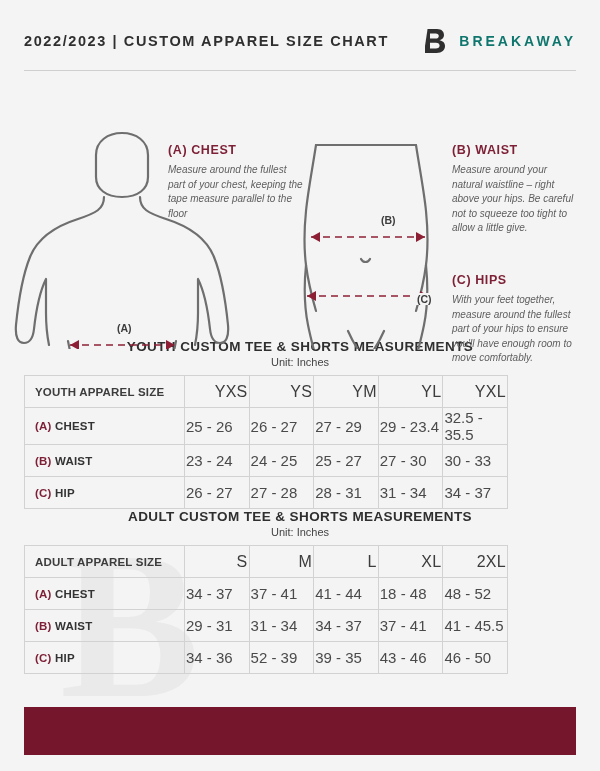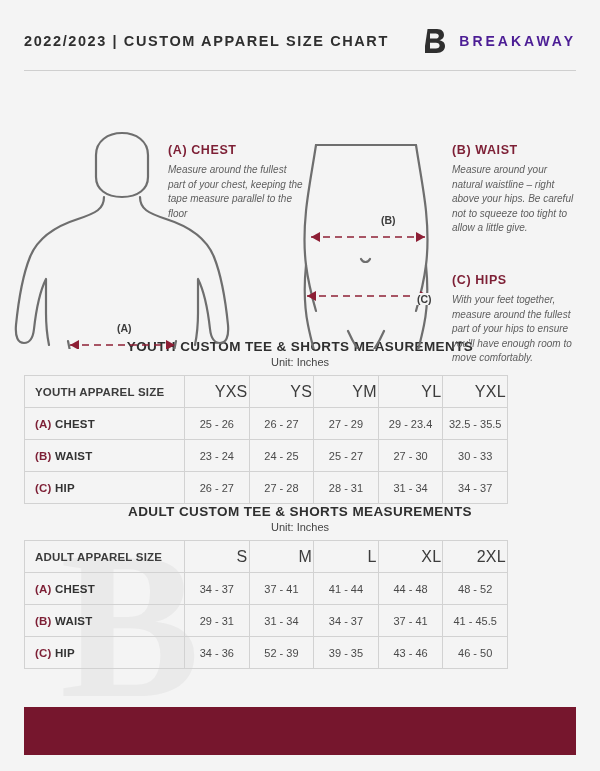--- a/index.html
+++ b/index.html
@@ -58,21 +58,21 @@
   }
   .brand-mark {
     width: 26px;
     height: 30px;
     position: relative;
   }
   .brand-name {
     font-size: 14px;
     font-weight: bold;
     letter-spacing: 3px;
-    color: #4c1d95;
+    color: #0f766e;
   }
   .hr {
     height: 1px;
     background: #cfcfcf;
     margin: 0 24px;
   }
 
   
   .figures {
     position: relative;
@@ -139,22 +139,21 @@
     font-size: 11.5px;
     letter-spacing: .2px;
   }
   th.sizecol {
     font-weight: normal;
     font-size: 16px;
     text-align: right;
     letter-spacing: .3px;
   }
   td.val {
-    text-align: center;
-    font-size: 11px;
+    font-size: 15px;
     color: #4a4a4a;
   }
   .lbl { color: #7d1f35; font-weight: bold; }
   .rowlabel { font-weight: bold; color: #333; }
   col.first { width: 160px; }
 
   
   .footer-bar {
     position: absolute;
     left: 24px;
@@ -369,21 +368,21 @@
         </thead>
         <tbody>
           <tr>
             <td class="rowhead">
               <span class="lbl">(A)</span>
               <span class="rowlabel">CHEST</span>
             </td>
             <td class="val">34 - 37</td>
             <td class="val">37 - 41</td>
             <td class="val">41 - 44</td>
-            <td class="val">44 - 48</td>
+            <td class="val">18 - 48</td>
             <td class="val">48 - 52</td>
           </tr>
           <tr>
             <td class="rowhead">
               <span class="lbl">(B)</span>
               <span class="rowlabel">WAIST</span>
             </td>
             <td class="val">29 - 31</td>
             <td class="val">31 - 34</td>
             <td class="val">34 - 37</td>

